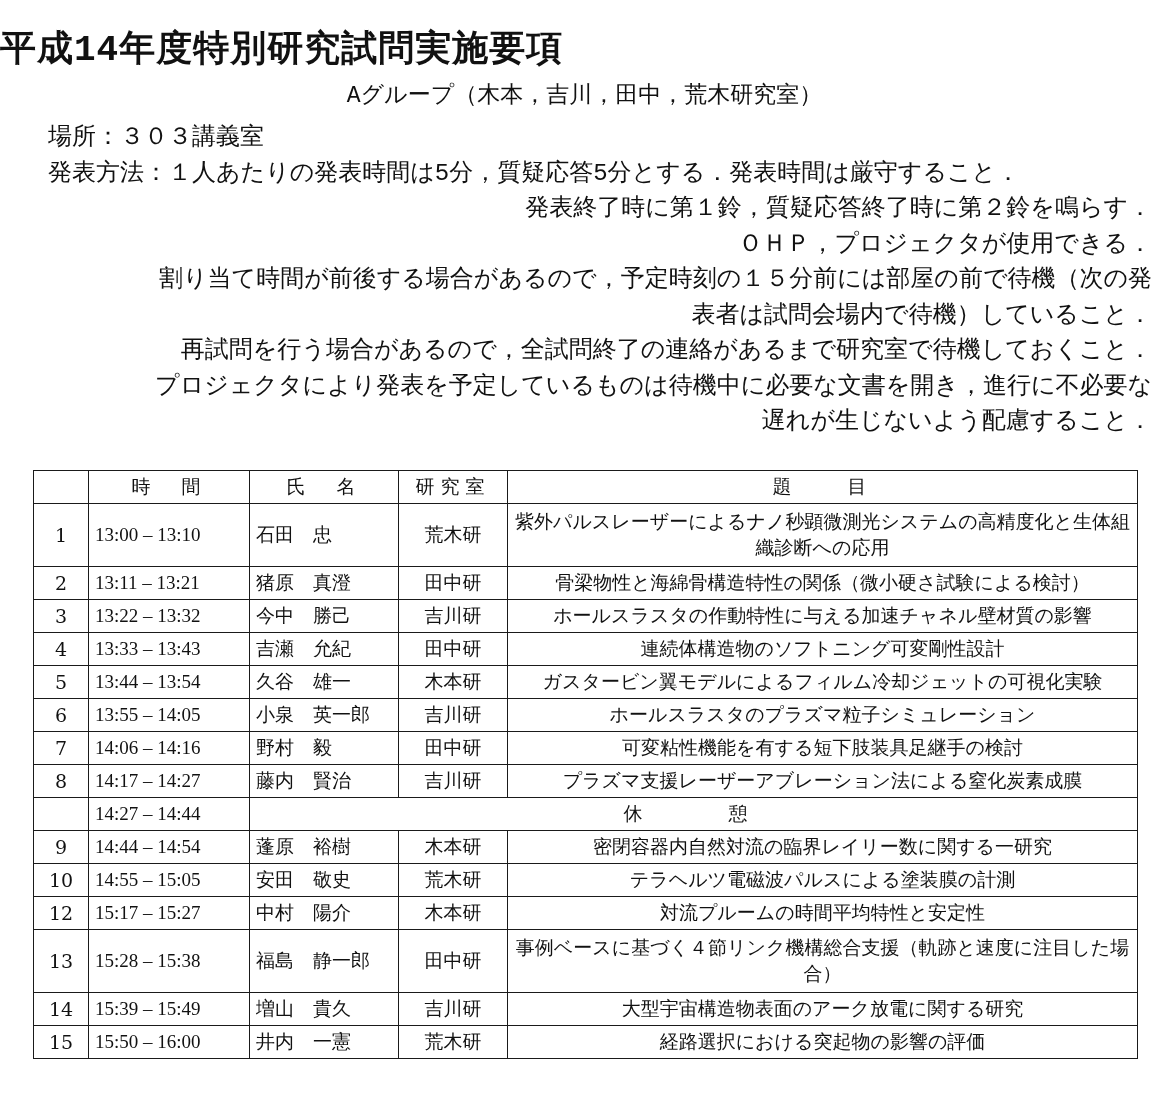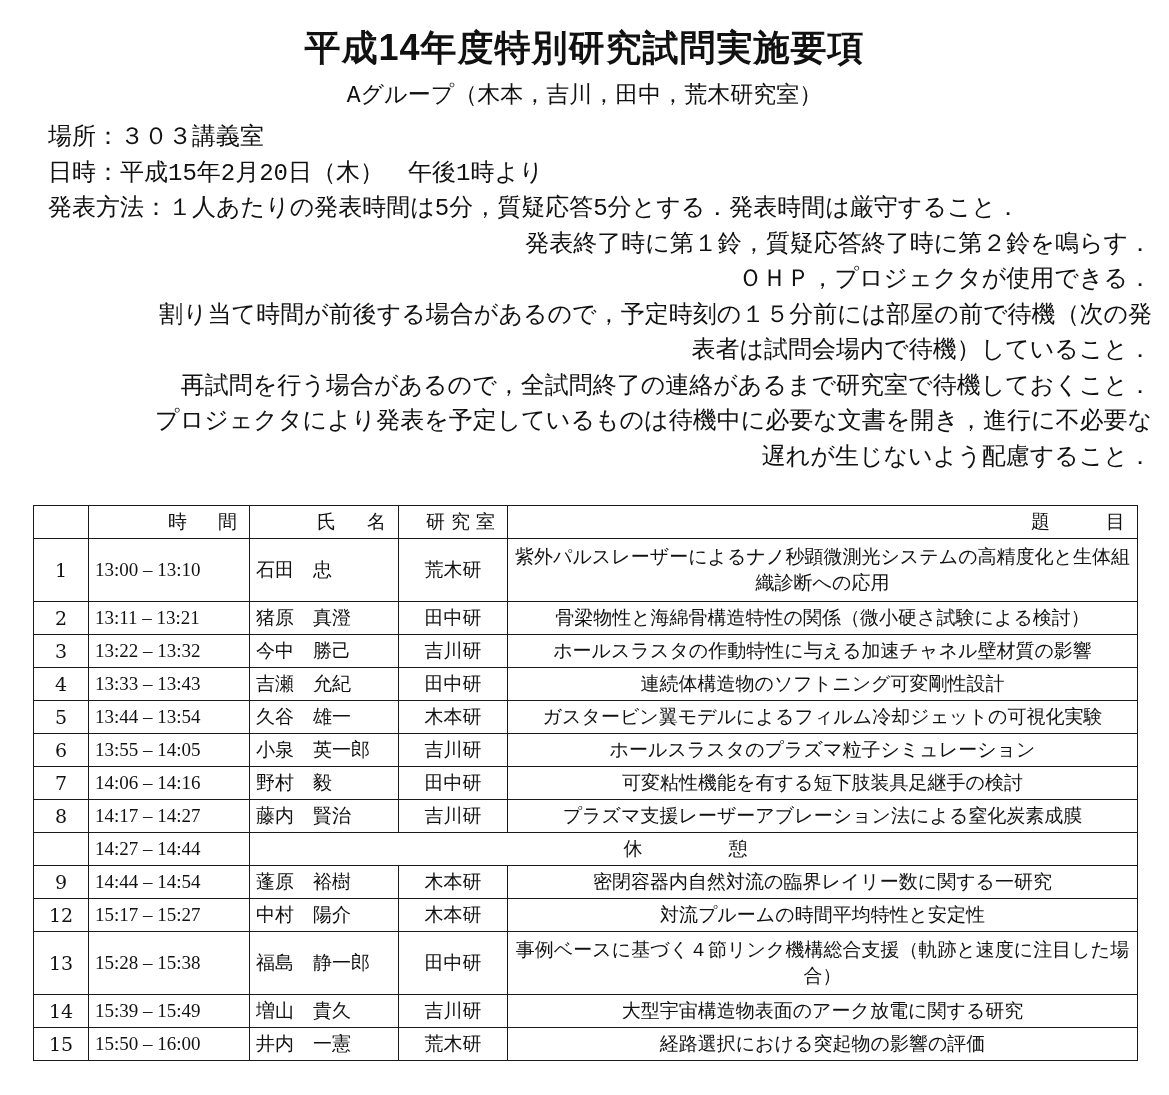--- a/index.html
+++ b/index.html
@@ -16,27 +16,27 @@
     overflow: hidden;
   }
   .page {
     width: 1169px;
     height: 1095px;
     position: relative;
     box-sizing: border-box;
     padding: 0;
   }
   .doc-title {
-    text-align: center;
+    text-align: left;
     font-size: 36px;
     font-weight: bold;
     letter-spacing: 1px;
     margin-top: 24px;
     margin-bottom: 6px;
-    font-family: Liberation Sans, sans-serif;
+    font-family: Liberation Mono, monospace;
   }
   .doc-subtitle {
     text-align: center;
     font-size: 23px;
     margin-top: 4px;
     margin-bottom: 10px;
     font-family: Liberation Mono, monospace;
   }
   .info-block {
     margin: 0 0 0 48px;
@@ -61,21 +61,21 @@
   }
   table.schedule th,
   table.schedule td {
     border: 1.6px solid #1a1a1a;
     padding: 3px 6px;
     font-size: 19px;
     vertical-align: middle;
     font-weight: normal;
   }
   table.schedule th {
-    text-align: right;
+    text-align: center;
     letter-spacing: 6px;
     font-size: 19px;
   }
   th.c-no, td.c-no { width: 42px; text-align: center; }
   th.c-time, td.c-time { width: 148px; text-align: left; font-family: "Liberation Serif", serif; font-size: 19px;}
   th.c-name, td.c-name { width: 136px; letter-spacing: 0px;}
   th.c-lab, td.c-lab { width: 96px; text-align: center; letter-spacing: 0px;}
   th.c-title, td.c-title { text-align: center; padding-left: 10px; letter-spacing: 0px;}
   th.c-title { text-align: center; letter-spacing: 8px; }
   th.c-time { letter-spacing: 8px; }
@@ -92,21 +92,20 @@
 <body>
 
 <div class="page">
 
   <div class="doc-title">平成14年度特別研究試問実施要項</div>
 
   <div class="doc-subtitle">Aグループ（木本，吉川，田中，荒木研究室）</div>
 
   <div class="info-block" id="info-block">
       <div class="info-line">場所：３０３講義室</div>
-      <div class="info-line">日時：平成15年2月20日（木）　午後1時より</div>
       <div class="info-line">発表方法：１人あたりの発表時間は5分，質疑応答5分とする．発表時間は厳守すること．</div>
       <div class="info-line indent">発表終了時に第１鈴，質疑応答終了時に第２鈴を鳴らす．</div>
       <div class="info-line indent">ＯＨＰ，プロジェクタが使用できる．</div>
       <div class="info-line indent">割り当て時間が前後する場合があるので，予定時刻の１５分前には部屋の前で待機（次の発表者は試問会場内で待機）していること．</div>
       <div class="info-line indent">再試問を行う場合があるので，全試問終了の連絡があるまで研究室で待機しておくこと．</div>
       <div class="info-line indent">プロジェクタにより発表を予定しているものは待機中に必要な文書を開き，進行に不必要な遅れが生じないよう配慮すること．</div>
     </div>
 
   <table class="schedule">
     <thead>
@@ -181,20 +180,27 @@
           <td class="break-label" colspan="3">休　　憩</td>
         </tr>
         <tr>
           <td class="c-no">9</td>
           <td class="c-time">14:44 – 14:54</td>
           <td class="c-name">蓬原　裕樹</td>
           <td class="c-lab">木本研</td>
           <td class="c-title">密閉容器内自然対流の臨界レイリー数に関する一研究</td>
         </tr>
         <tr>
+          <td class="c-no">10</td>
+          <td class="c-time">14:55 – 15:05</td>
+          <td class="c-name">安田　敬史</td>
+          <td class="c-lab">荒木研</td>
+          <td class="c-title">テラヘルツ電磁波パルスによる塗装膜の計測</td>
+        </tr>
+        <tr>
           <td class="c-no">12</td>
           <td class="c-time">15:17 – 15:27</td>
           <td class="c-name">中村　陽介</td>
           <td class="c-lab">木本研</td>
           <td class="c-title">対流プルームの時間平均特性と安定性</td>
         </tr>
         <tr>
           <td class="c-no tall">13</td>
           <td class="c-time tall">15:28 – 15:38</td>
           <td class="c-name tall">福島　静一郎</td>

